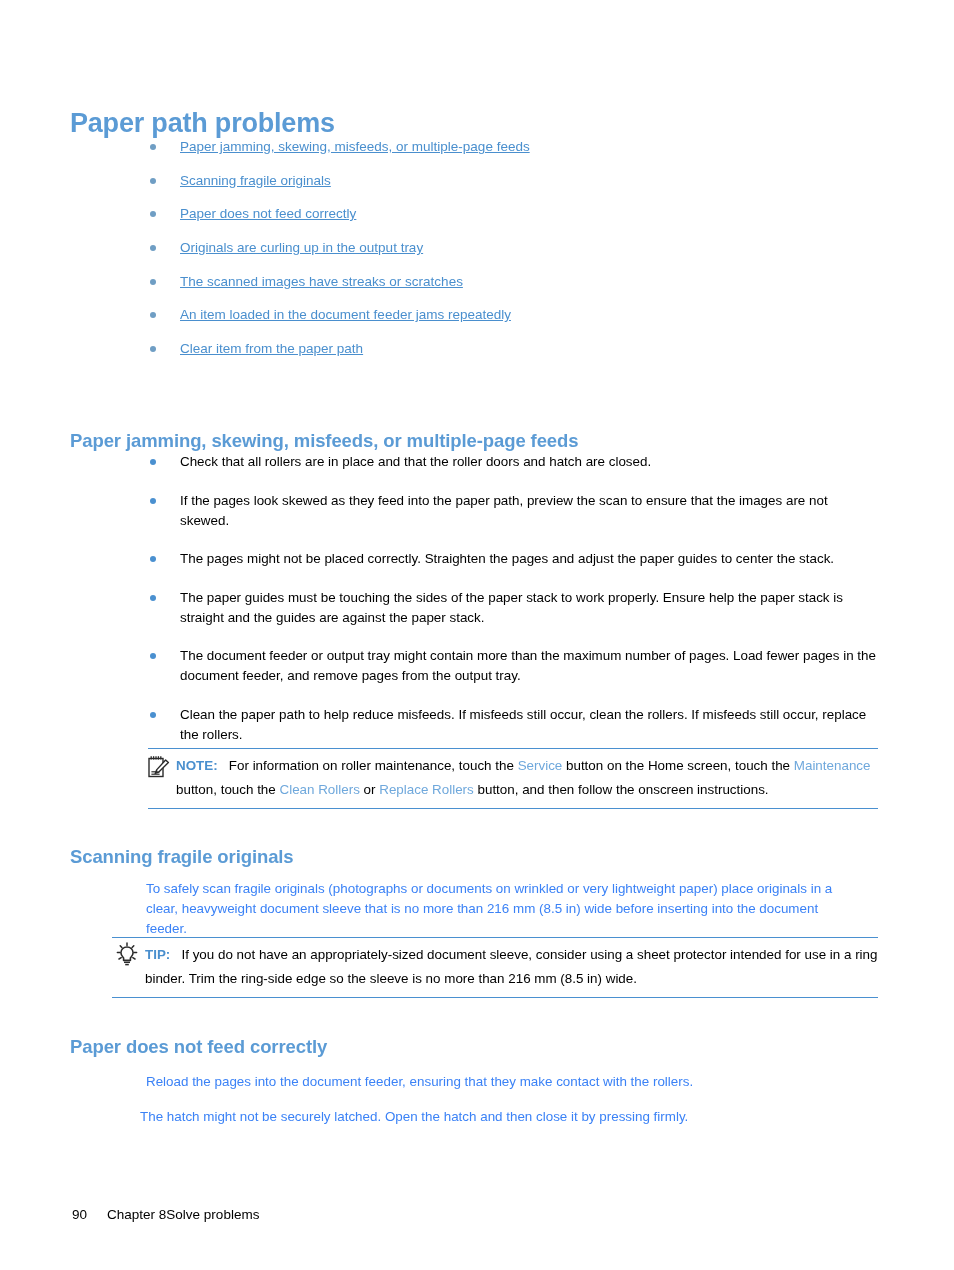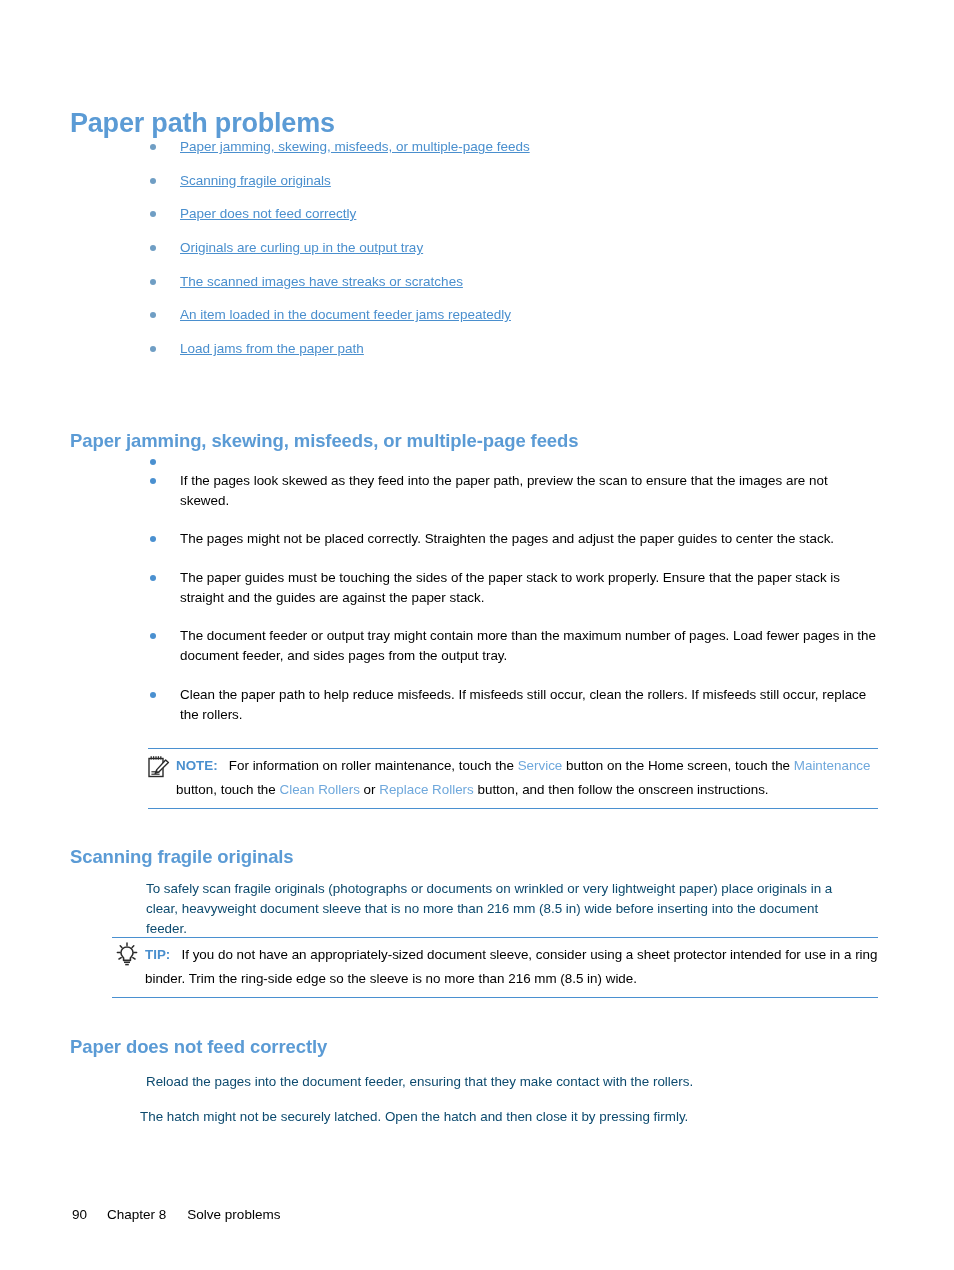--- a/index.html
+++ b/index.html
@@ -102,21 +102,21 @@
     height: 6px;
     border-radius: 50%;
     background: #4a90d0;
   }
 
   
   .para {
     position: absolute;
     font-size: 13.4px;
     line-height: 20px;
-    color: #0c4a6e;
+    color: #3b82f6;
   }
   #p-fragile { left: 146px; top: 866px; width: 715px; }
   #p-feed-1  { left: 146px; top: 1059px; width: 715px; }
   #p-feed-2  { left: 140px; top: 1094px; width: 715px; }
 
   
   .admon {
     position: absolute;
   }
   .admon .rule {
@@ -170,21 +170,21 @@
   .footer {
     position: absolute;
     left: 57px;
     top: 1192px;
     font-size: 13.5px;
     color: #000;
     white-space: pre;
   }
   .footer span { display: inline; }
   .footer .pgnum { margin-right: 20px; }
-  .footer .chap { margin-right: 21px; }
+  .footer .chap { margin-right: 0; }
 </style>
 </head>
 <body>
 
 <div class="page">
 
   <h1 class="page-title">Paper path problems</h1>
 
   <nav class="toc">
     <div class="toc-item">
@@ -206,45 +206,46 @@
     <div class="toc-item">
       <span class="toc-bullet"></span>
       <a class="toc-link">The scanned images have streaks or scratches</a>
     </div>
     <div class="toc-item">
       <span class="toc-bullet"></span>
       <a class="toc-link">An item loaded in the document feeder jams repeatedly</a>
     </div>
     <div class="toc-item">
       <span class="toc-bullet"></span>
-      <a class="toc-link">Load jams from the paper path</a>
+      <a class="toc-link">Clear item from the paper path</a>
     </div>
   </nav>
 
   <h2 class="section-heading" id="h-jamming">Paper jamming, skewing, misfeeds, or multiple-page feeds</h2>
 
   <div class="bullets" id="bullets-jamming">
     <div class="b-item">
       <span class="b-bullet"></span>
+      <span>Check that all rollers are in place and that the roller doors and hatch are closed.</span>
     </div>
     <div class="b-item">
       <span class="b-bullet"></span>
       <span>If the pages look skewed as they feed into the paper path, preview the scan to ensure that the images are not skewed.</span>
     </div>
     <div class="b-item">
       <span class="b-bullet"></span>
       <span>The pages might not be placed correctly. Straighten the pages and adjust the paper guides to center the stack.</span>
     </div>
     <div class="b-item">
       <span class="b-bullet"></span>
-      <span>The paper guides must be touching the sides of the paper stack to work properly. Ensure that the paper stack is straight and the guides are against the paper stack.</span>
-    </div>
-    <div class="b-item">
-      <span class="b-bullet"></span>
-      <span>The document feeder or output tray might contain more than the maximum number of pages. Load fewer pages in the document feeder, and sides pages from the output tray.</span>
+      <span>The paper guides must be touching the sides of the paper stack to work properly. Ensure help the paper stack is straight and the guides are against the paper stack.</span>
+    </div>
+    <div class="b-item">
+      <span class="b-bullet"></span>
+      <span>The document feeder or output tray might contain more than the maximum number of pages. Load fewer pages in the document feeder, and remove pages from the output tray.</span>
     </div>
     <div class="b-item">
       <span class="b-bullet"></span>
       <span>Clean the paper path to help reduce misfeeds. If misfeeds still occur, clean the rollers. If misfeeds still occur, replace the rollers.</span>
     </div>
   </div>
 
   <div class="admon" id="note-box">
     <div class="rule"></div>
     <div class="inner">

